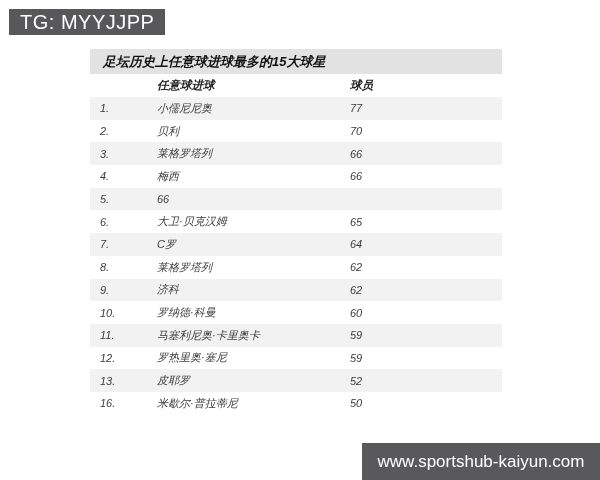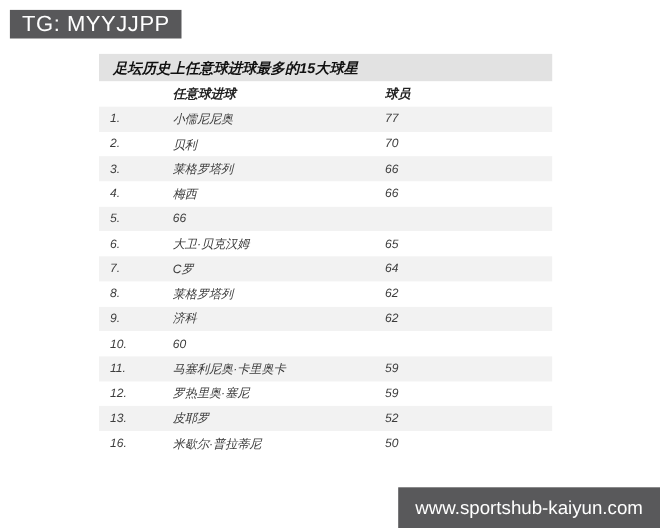--- a/index.html
+++ b/index.html
@@ -93,20 +93,21 @@
     <span>莱格罗塔列</span>
     <span>62</span>
   </div>
   <div class="grid-row row alt">
     <span class="rank-cell">9.</span>
     <span>济科</span>
     <span>62</span>
   </div>
   <div class="grid-row row">
     <span class="rank-cell">10.</span>
+    <span>罗纳德·科曼</span>
     <span>60</span>
   </div>
   <div class="grid-row row alt">
     <span class="rank-cell">11.</span>
     <span>马塞利尼奥·卡里奥卡</span>
     <span>59</span>
   </div>
   <div class="grid-row row">
     <span class="rank-cell">12.</span>
     <span>罗热里奥·塞尼</span>

